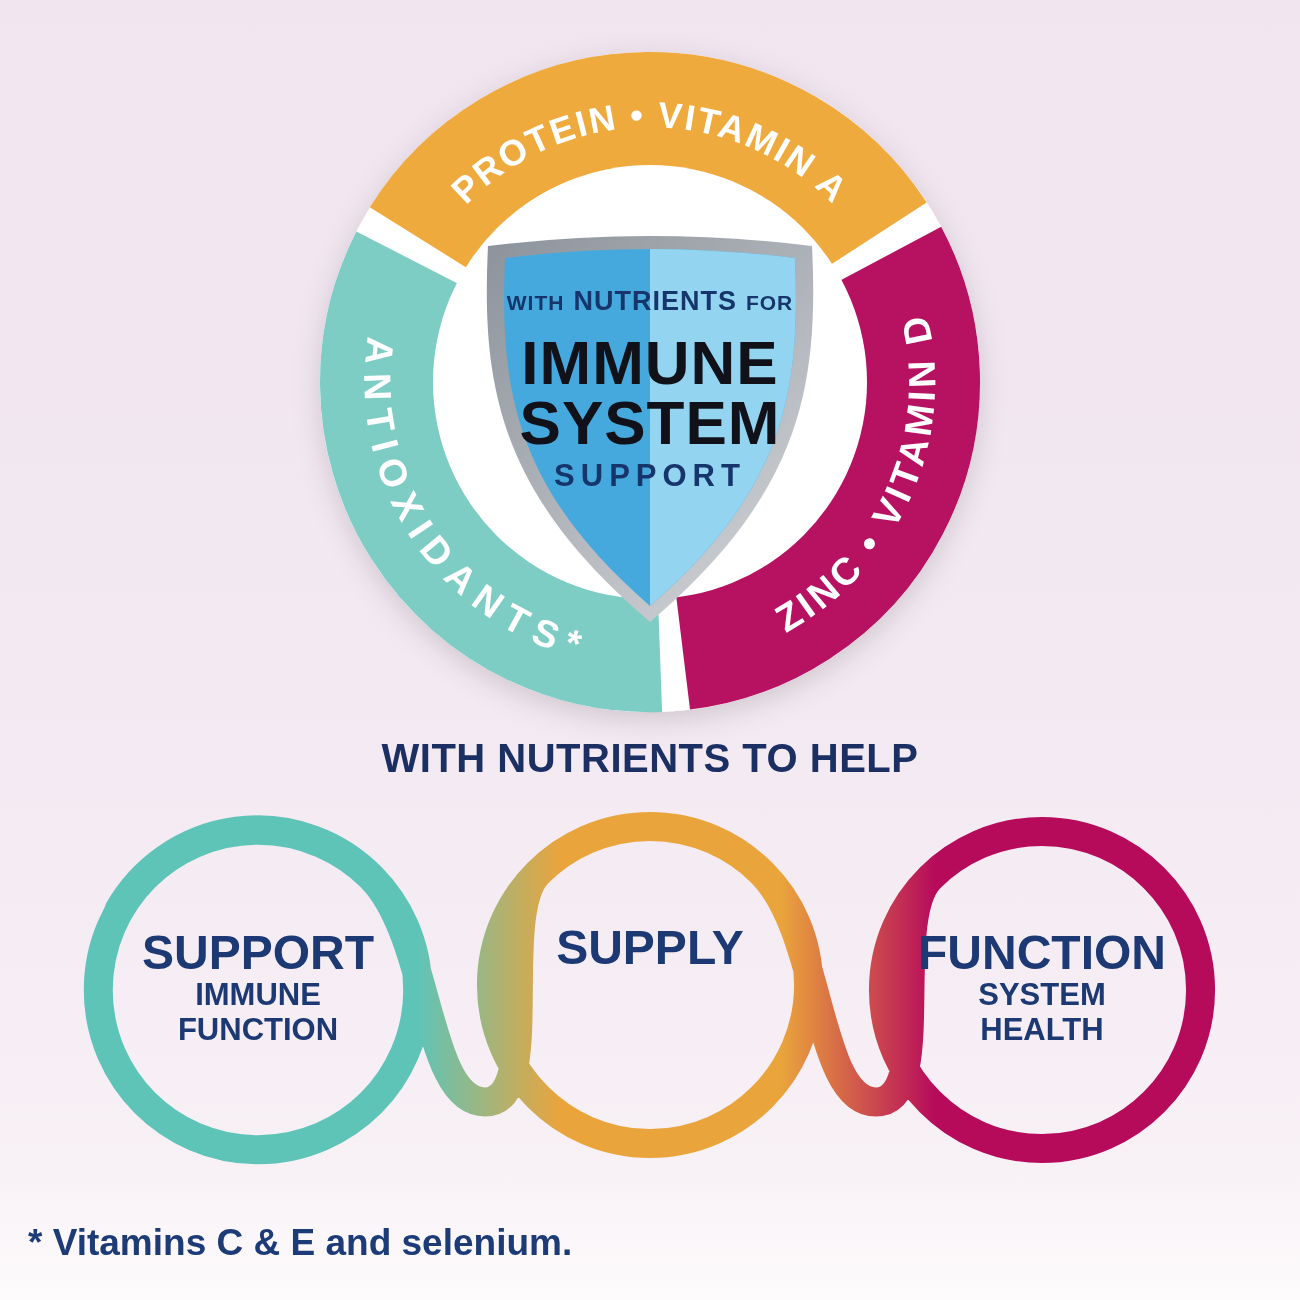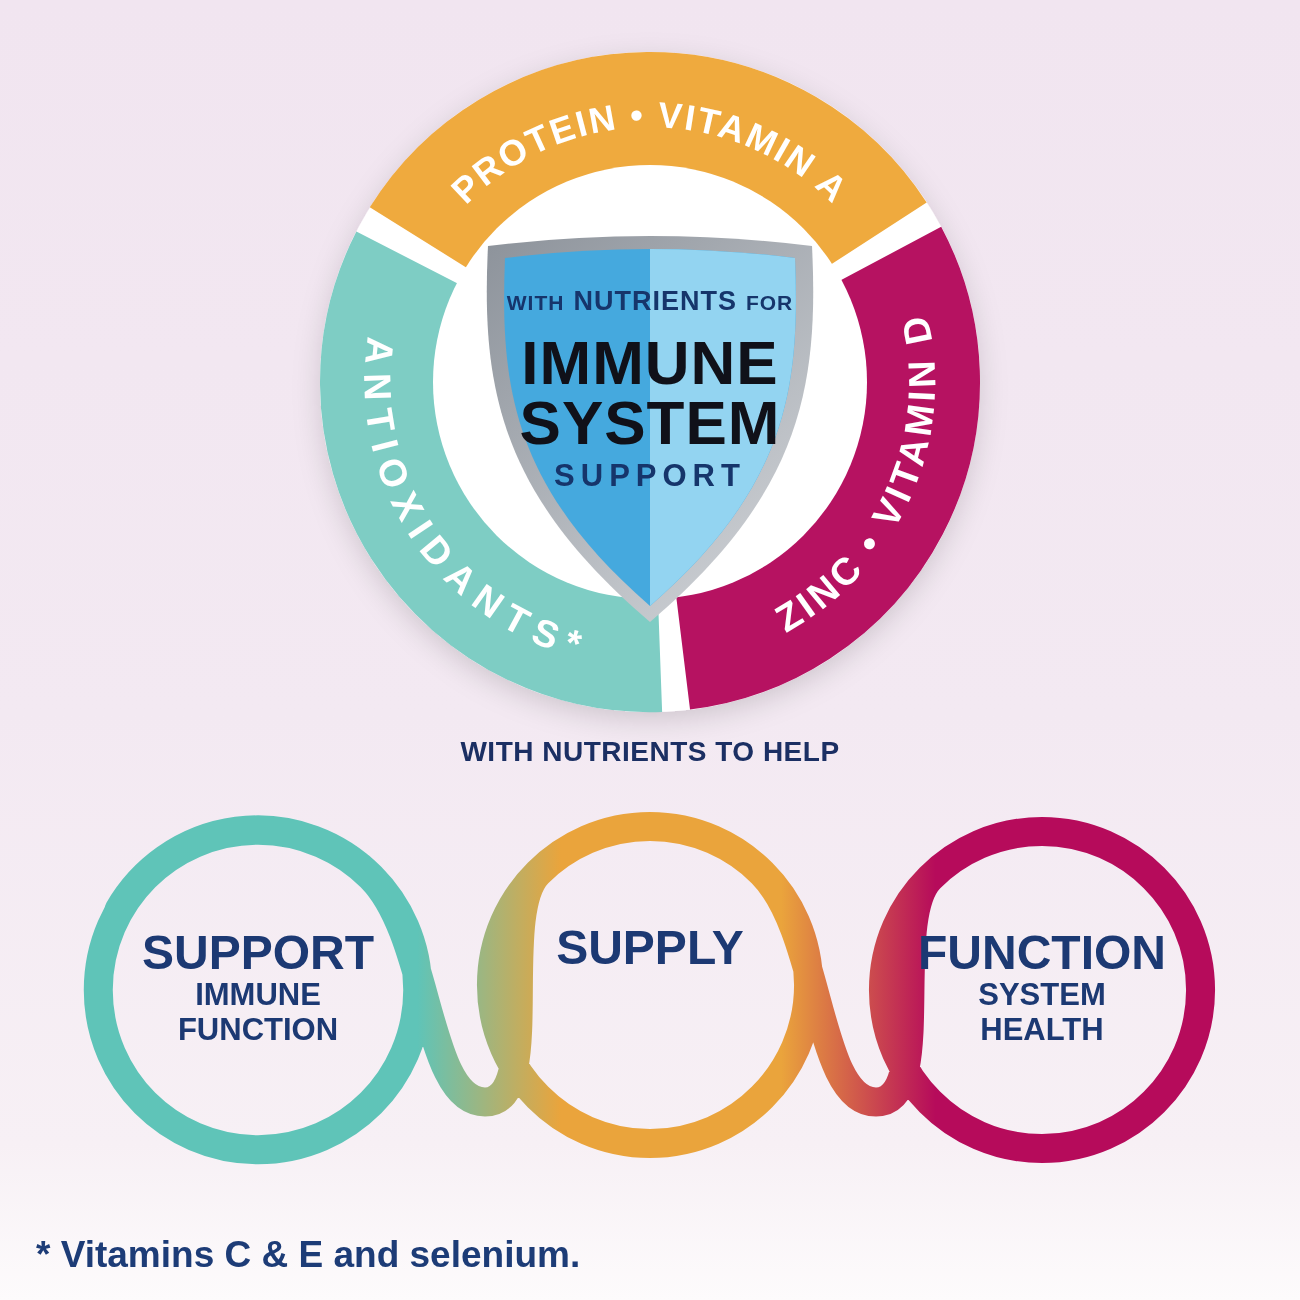--- a/index.html
+++ b/index.html
@@ -12,31 +12,31 @@
   .arcText{font-weight:bold;fill:#ffffff;}
   .arcText.gold{font-size:36px;letter-spacing:2px;}
   .arcText.teal{font-size:38px;letter-spacing:10px;}
   .arcText.mag{font-size:38px;letter-spacing:4px;}
   .shieldSmall{font-size:21px;font-weight:bold;fill:#16356b;letter-spacing:1px;}
   .shieldSmall .bigger{font-size:27px;}
   .shieldBig{font-size:62px;font-weight:bold;fill:#101119;letter-spacing:1px;}
   .shieldSupport{font-size:31px;font-weight:bold;fill:#16356b;letter-spacing:6px;}
   .mid-heading{
     position:absolute;top:736px;left:0;width:1300px;text-align:center;
-    font-size:28px;font-weight:bold;color:#1b2f63;letter-spacing:.5px;
+    font-size:40px;font-weight:bold;color:#1b2f63;letter-spacing:.5px;
   }
   .loop-label{position:absolute;width:320px;text-align:center;color:#1c3973;}
   .loop-label .t1{font-size:48px;font-weight:bold;line-height:1.04;}
   .loop-label .t2,.loop-label .t3{font-size:31px;font-weight:bold;line-height:1.12;}
   .loop-label.l1{left:98px;top:928px;}
   .loop-label.l2{left:490px;top:923px;}
   .loop-label.l3{left:882px;top:928px;}
   .footnote{
-    position:absolute;left:36px;top:1222px;
-    font-size:37px;font-weight:bold;color:#1d3c77;margin-top:12px;
+    position:absolute;left:28px;top:1222px;
+    font-size:37px;font-weight:bold;color:#1d3c77;
   }
 </style>
 </head>
 <body>
 
 <div class="stage">
 
   <svg class="art" viewBox="0 0 1300 1300">
     <defs>
       <filter id="ringShadow" x="-20%" y="-20%" width="140%" height="140%">

